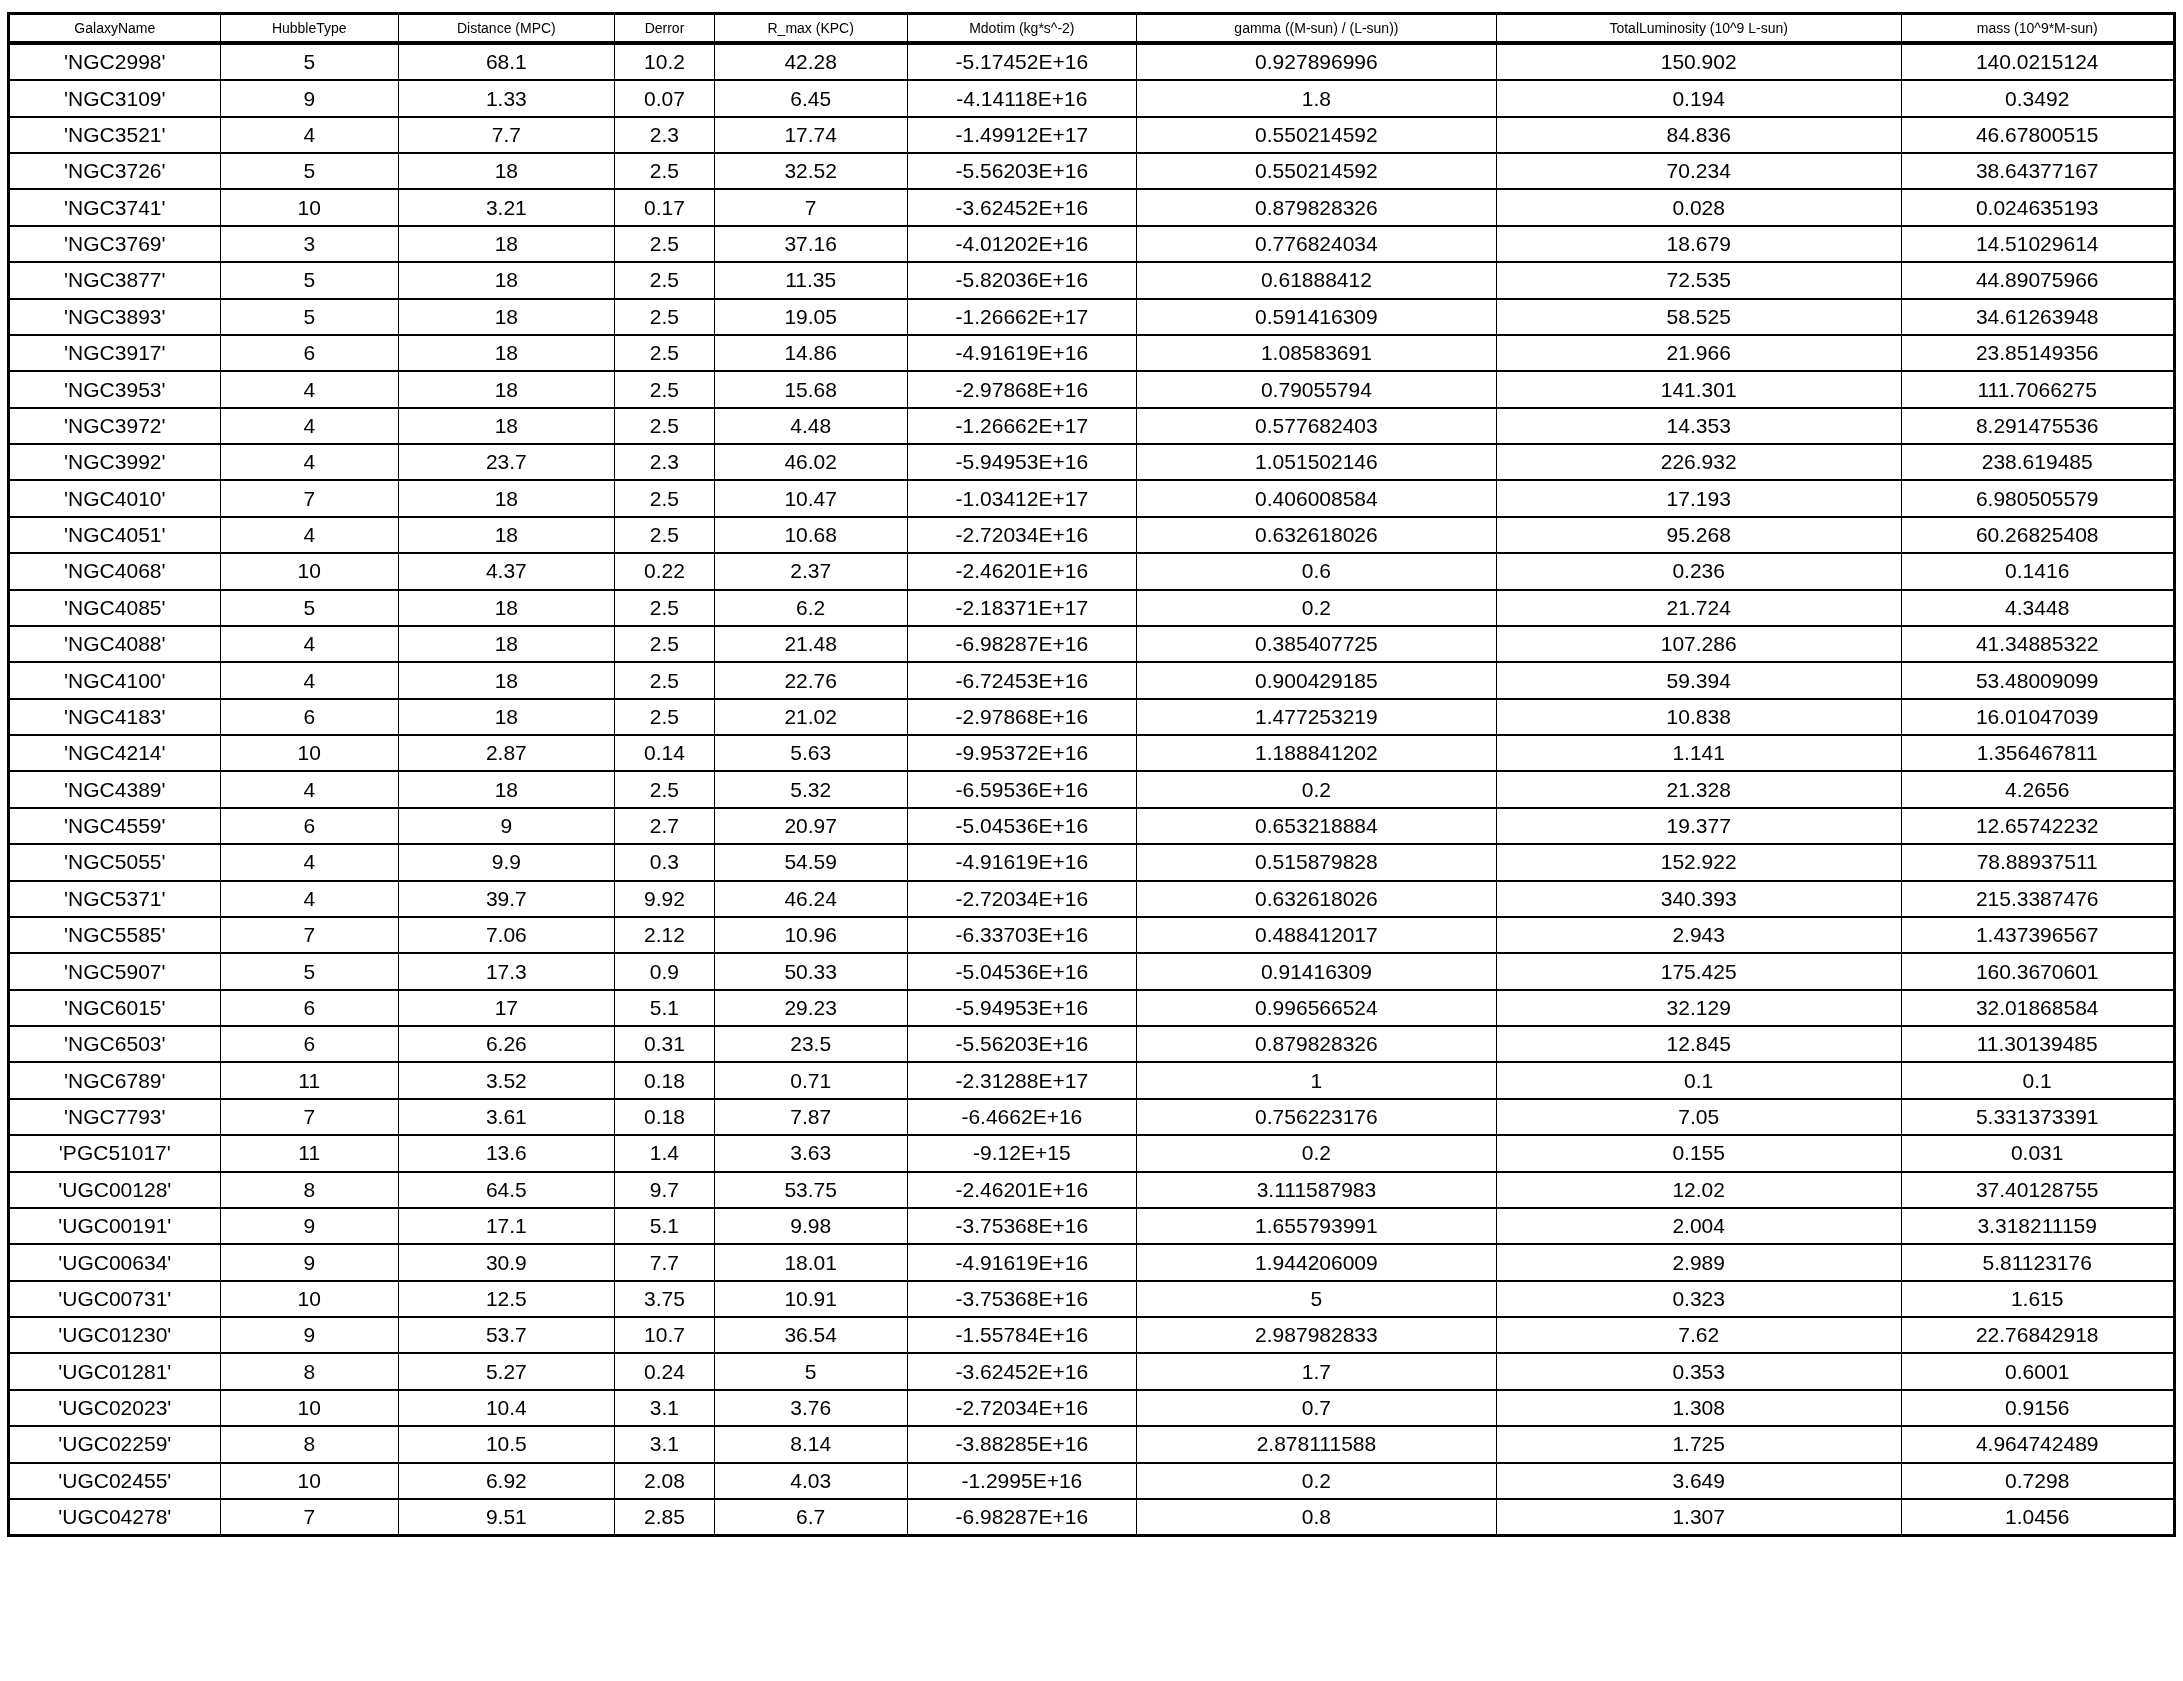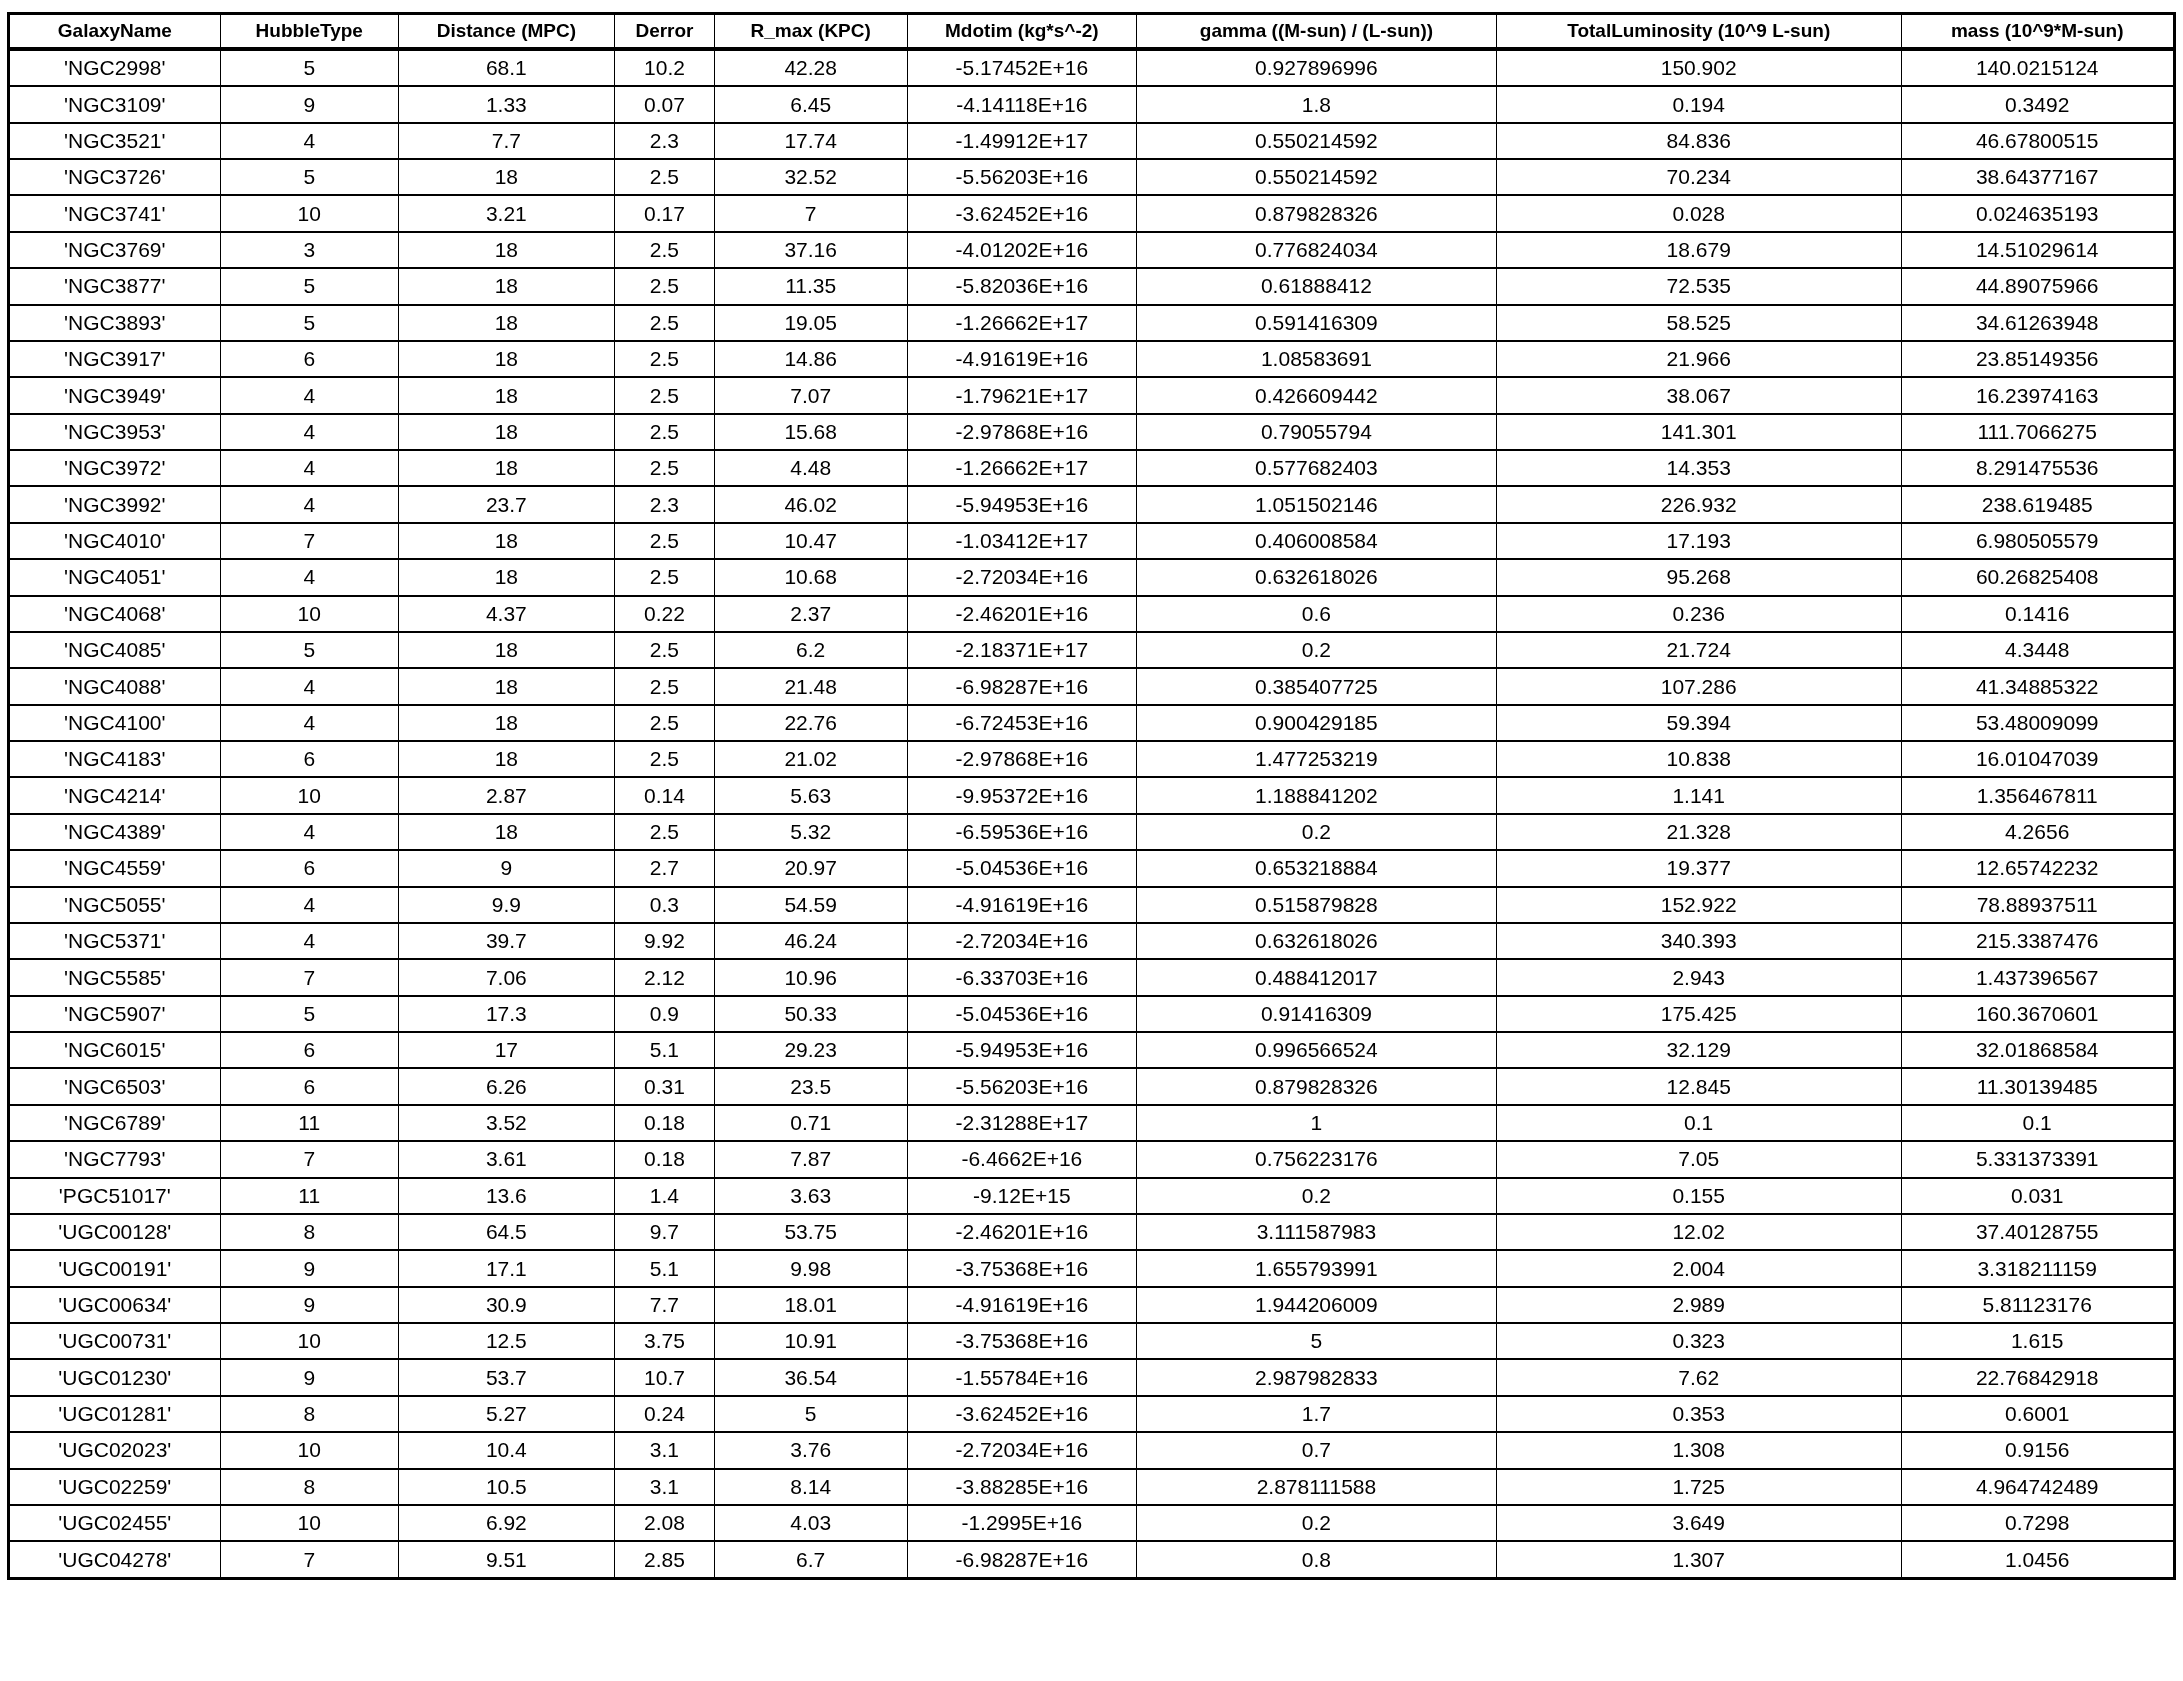--- a/index.html
+++ b/index.html
@@ -23,22 +23,22 @@
   }
   th, td {
     border: 1.9px solid #000000;
     text-align: center;
     vertical-align: middle;
     white-space: nowrap;
     overflow: hidden;
     color: #000000;
   }
   thead th {
-    font-size: 19px;
-    font-weight: 700;
+    font-size: 14px;
+    font-weight: 400;
     padding: 4.8px 1.9px;
     border-bottom-width: 4.8px;
     margin-top: 16px;
   }
   tbody td {
     font-size: 21px;
     font-weight: 400;
     padding: 5.2px 1.9px;
     border-top-width: 2.9px;
     border-bottom-width: 2.9px;
@@ -176,31 +176,20 @@
           <td>6</td>
           <td>18</td>
           <td>2.5</td>
           <td>14.86</td>
           <td>-4.91619E+16</td>
           <td>1.08583691</td>
           <td>21.966</td>
           <td>23.85149356</td>
         </tr>
         <tr>
-          <td>'NGC3949'</td>
-          <td>4</td>
-          <td>18</td>
-          <td>2.5</td>
-          <td>7.07</td>
-          <td>-1.79621E+17</td>
-          <td>0.426609442</td>
-          <td>38.067</td>
-          <td>16.23974163</td>
-        </tr>
-        <tr>
           <td>'NGC3953'</td>
           <td>4</td>
           <td>18</td>
           <td>2.5</td>
           <td>15.68</td>
           <td>-2.97868E+16</td>
           <td>0.79055794</td>
           <td>141.301</td>
           <td>111.7066275</td>
         </tr>

